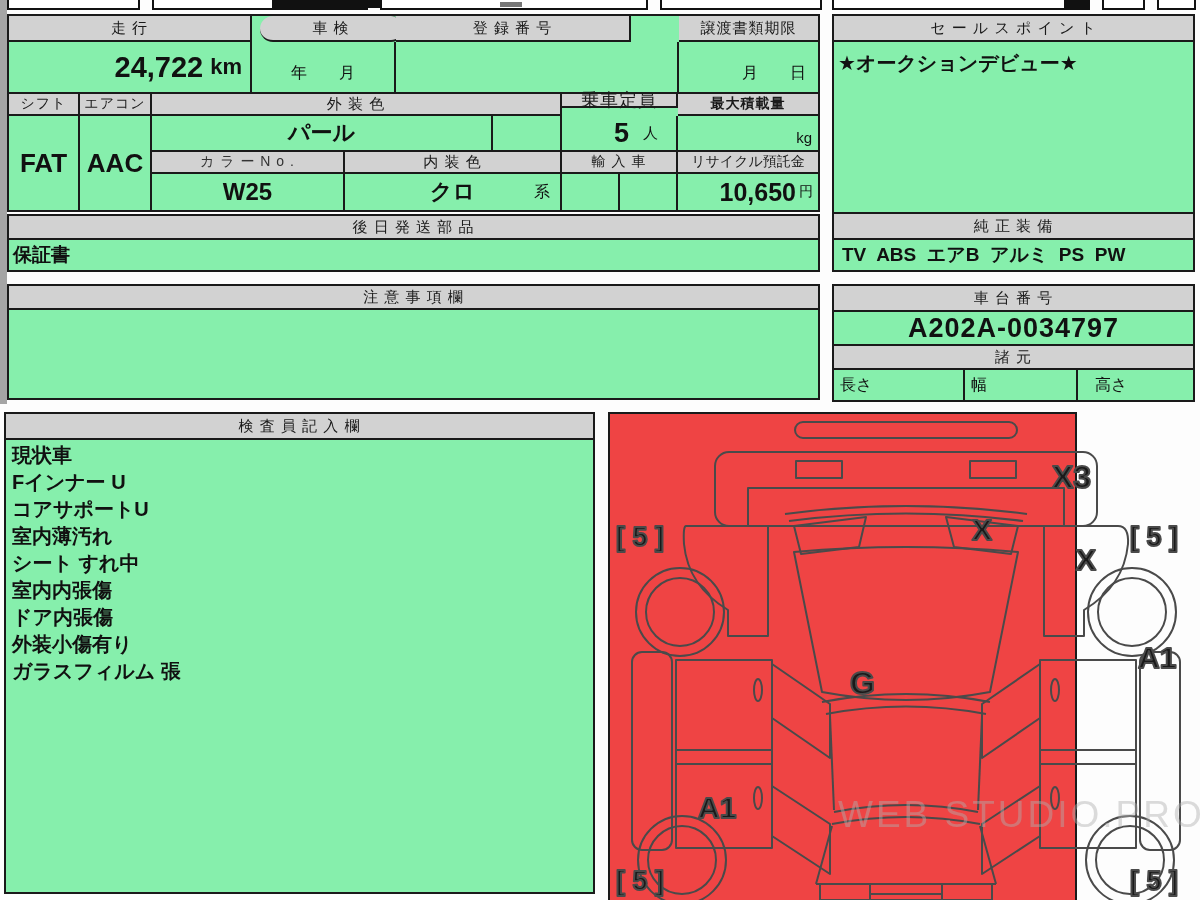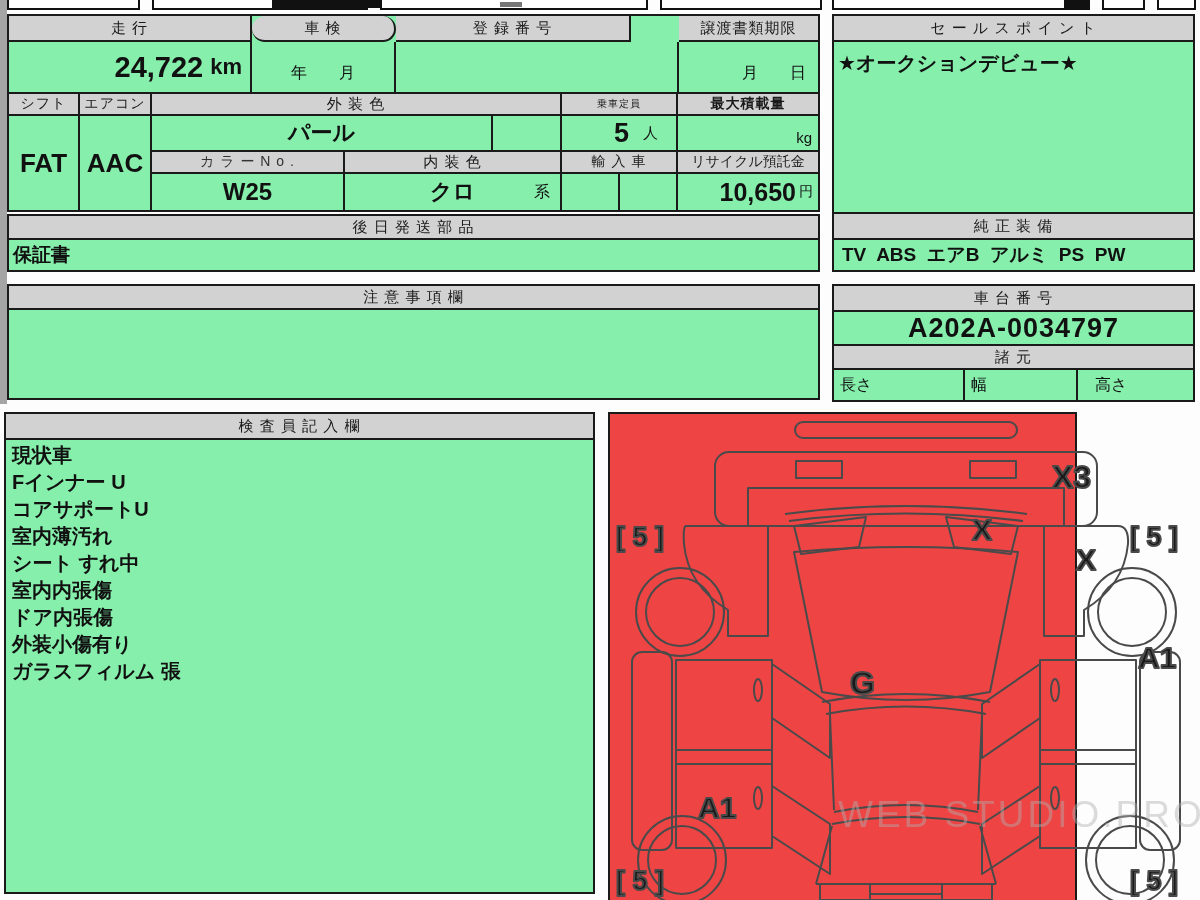--- a/index.html
+++ b/index.html
@@ -37,40 +37,40 @@
   <div class="tcell" style="left:660px;width:162px;"></div>
   <div class="tcell" style="left:832px;width:258px;">
     <div class="blob" style="left:230px;top:0;width:26px;height:8px;"></div>
   </div>
   <div class="tcell" style="left:1102px;width:43px;"></div>
   <div class="tcell" style="left:1157px;width:39px;"></div>
 
   <div class="box" style="left:7px;top:14px;width:813px;height:198px;">
 
     <div class="cell hd bdr bdb" style="left:0;top:0;width:243px;height:26px;"><span>走 行</span></div>
-    <div class="cell hd bdr bdb" style="left:243px;top:0;width:144px;height:26px;border-radius:13px;"><span>車 検</span></div>
+    <div class="cell hd bdr bdb" style="left:251px;top:0;width:144px;height:26px;border-radius:13px;"><span>車 検</span></div>
     <div class="cell hd bdr bdb" style="left:387px;top:0;width:235px;height:26px;"><span>登 録 番 号</span></div>
     <div class="cell hd bdb" style="left:670px;top:0;width:139px;height:26px;"><span>譲渡書類期限</span></div>
 
     <div class="cell bdr bdb" style="left:0;top:26px;width:243px;height:52px;justify-content:flex-end;padding-right:8px;">
       <span class="big" style="font-size:29px;">24,722</span>
       <span class="big" style="font-size:22px;margin-left:7px;">km</span>
     </div>
     <div class="cell bdr bdb" style="left:243px;top:26px;width:144px;height:52px;justify-content:center;align-items:flex-end;padding-bottom:8px;font-size:16px;white-space:pre;">
       <span>年　　月</span>
     </div>
     <div class="cell bdr bdb" style="left:387px;top:26px;width:283px;height:52px;"></div>
     <div class="cell bdb" style="left:670px;top:26px;width:139px;height:52px;justify-content:flex-end;align-items:flex-end;padding:0 12px 8px 0;font-size:16px;white-space:pre;">
       <span>月　　日</span>
     </div>
 
     <div class="cell hd bdr bdb" style="left:0;top:78px;width:71px;height:22px;font-size:14px;"><span>シフト</span></div>
     <div class="cell hd bdr bdb" style="left:71px;top:78px;width:72px;height:22px;font-size:14px;"><span>エアコン</span></div>
     <div class="cell hd bdr bdb" style="left:143px;top:78px;width:410px;height:22px;"><span>外 装 色</span></div>
-    <div class="cell hd bdr bdb" style="left:553px;top:78px;width:116px;height:22px;font-size:10px;"><span>乗車定員</span></div>
+    <div class="cell hd bdr bdb" style="left:553px;top:78px;width:116px;height:14px;font-size:18px;"><span>乗車定員</span></div>
     <div class="cell hd bdb" style="left:669px;top:78px;width:140px;height:22px;font-size:14px;font-weight:bold;text-align:right;"><span>最大積載量</span></div>
 
     <div class="cell bdr" style="left:0;top:100px;width:71px;height:94px;justify-content:center;">
       <span class="big" style="font-size:26px;">FAT</span>
     </div>
     <div class="cell bdr" style="left:71px;top:100px;width:72px;height:94px;justify-content:center;">
       <span class="big" style="font-size:26px;">AAC</span>
     </div>
 
     <div class="cell bdr bdb" style="left:143px;top:100px;width:341px;height:36px;justify-content:center;">

